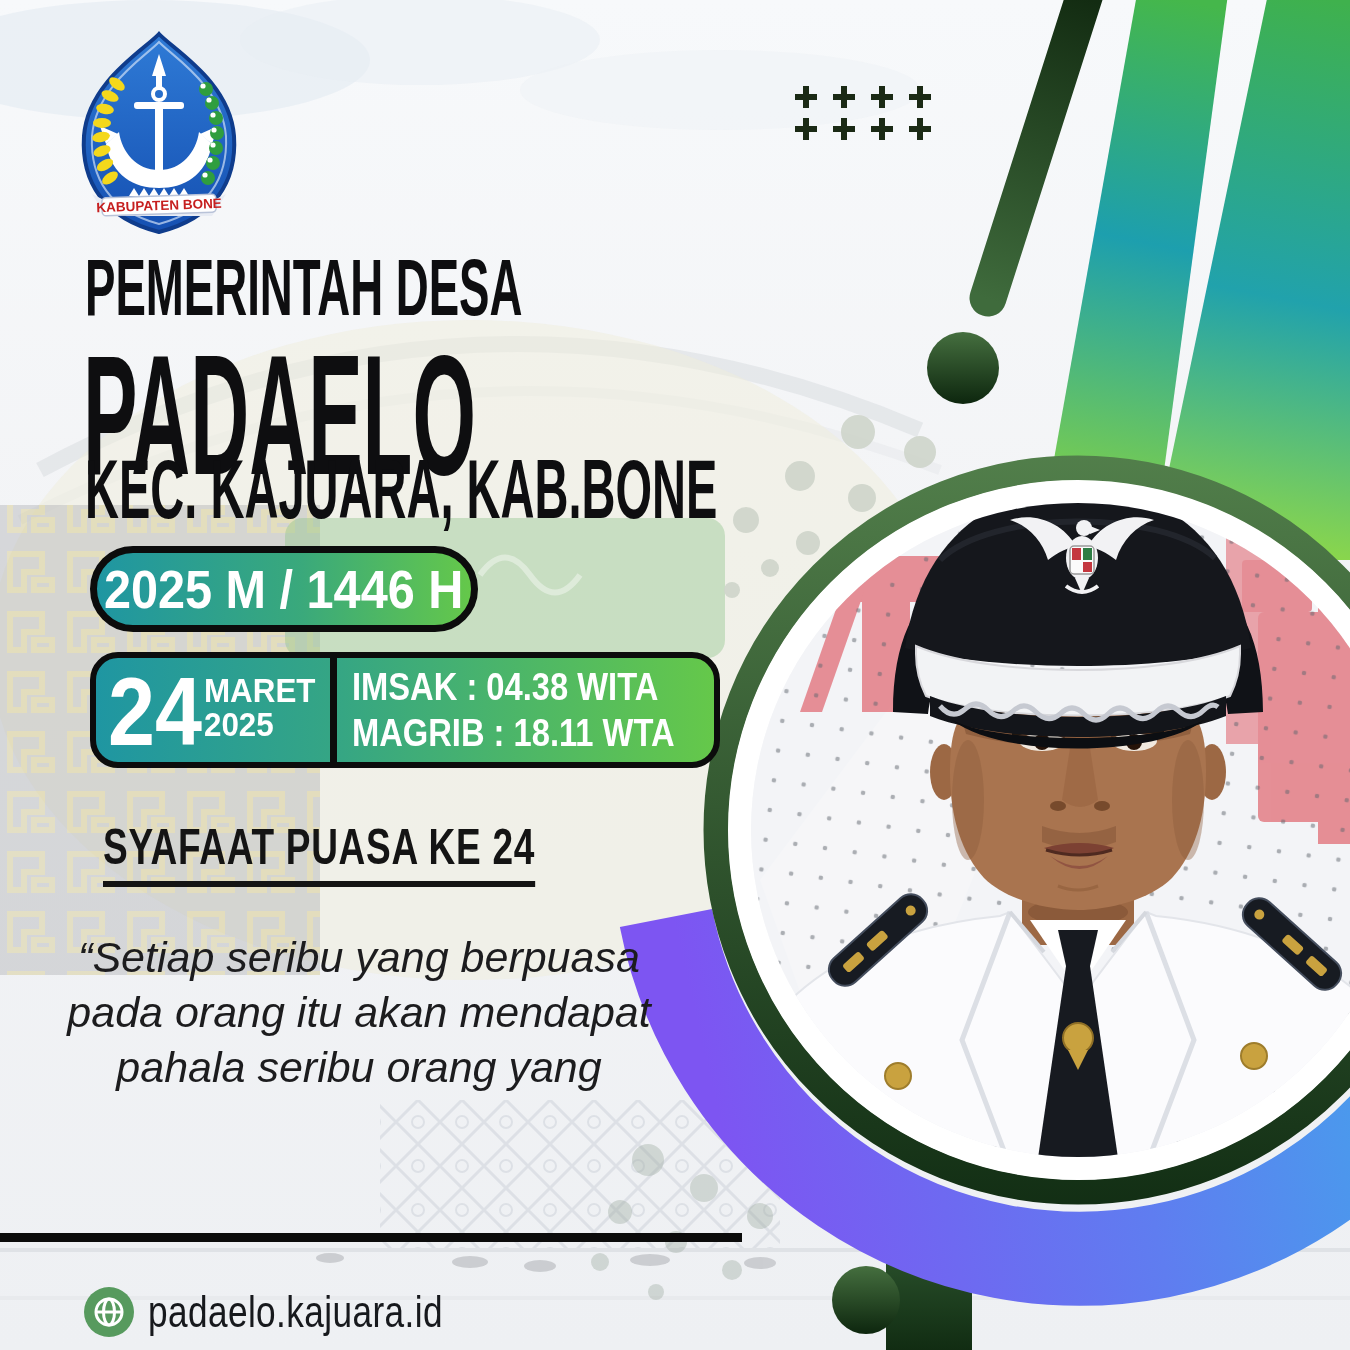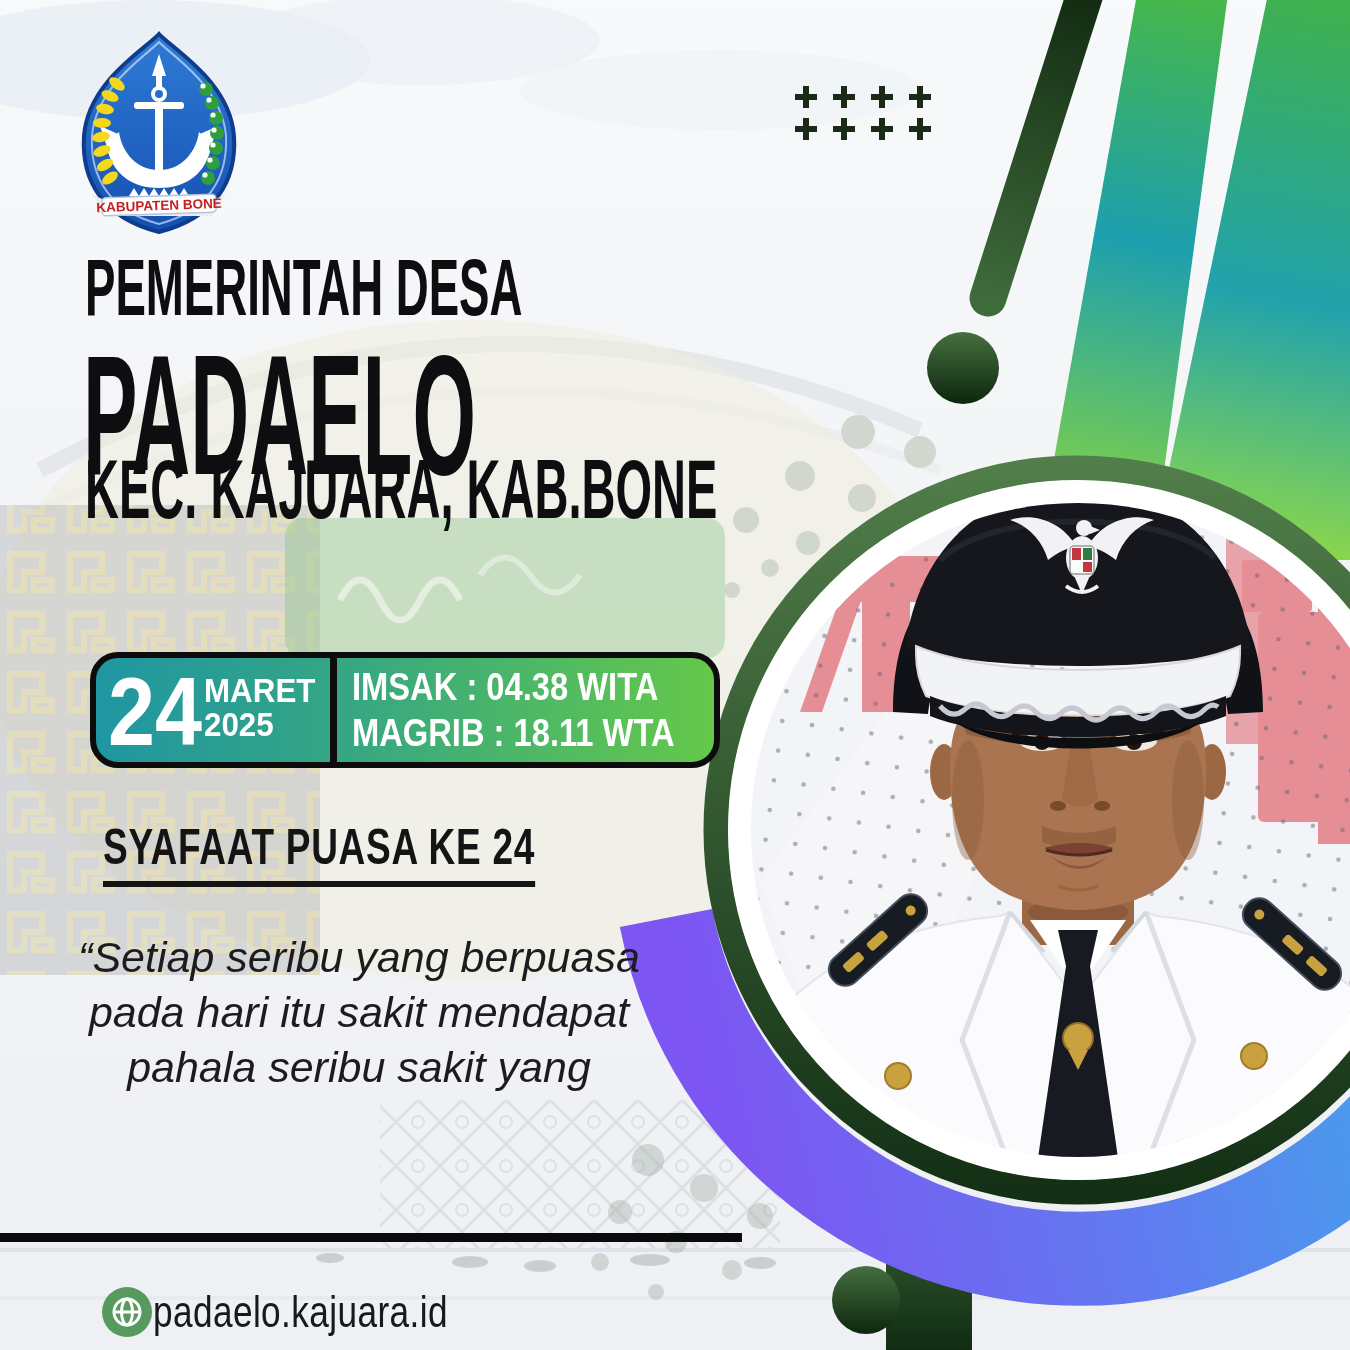--- a/index.html
+++ b/index.html
@@ -42,21 +42,21 @@
   .d-magrib{top:56px;}
   .section-title{
     position:absolute;left:103px;top:818px;font-size:50px;font-weight:bold;color:#141414;
     transform:scaleX(.74);transform-origin:left top;white-space:nowrap;
     border-bottom:6px solid #141414;padding-bottom:5px;letter-spacing:1px;
   }
   .quote{
     position:absolute;left:29px;top:930px;width:660px;text-align:center;
     font-size:43px;font-style:italic;color:#1c1c1e;line-height:1.28;
   }
-  .footer{position:absolute;left:101px;top:1286px;display:flex;align-items:center;}
+  .footer{position:absolute;left:83px;top:1286px;display:flex;align-items:center;gap:13px;}
   .footer .site{font-size:44px;color:#17191d;transform:scaleX(.8);transform-origin:left center;white-space:nowrap;letter-spacing:.5px;}
   .globe-wrap{width:52px;height:52px;flex:0 0 auto;}
   .logo-wrap{position:absolute;left:72px;top:30px;width:175px;height:208px;}
 </style>
 </head>
 <body>
 
 <div class="canvas">
 
   <svg class="abs" style="left:0;top:0;" width="1350" height="1350" viewBox="0 0 1350 1350">
@@ -345,36 +345,39 @@
         <rect x="30" y="166" width="114" height="18" rx="4" fill="#ffffff" stroke="#b9c3d8" stroke-width="1.5" transform="rotate(-2 87 175)"></rect>
         <text x="87" y="180" text-anchor="middle" font-size="13.5" font-weight="bold" fill="#c61f1f" font-family="Liberation Sans, sans-serif" transform="rotate(-2 87 175)">KABUPATEN BONE</text>
       </g>
     </svg>
   </div>
 
   <div id="h-line1" class="h-line">PEMERINTAH DESA</div>
   <div id="h-line2" class="h-line">PADAELO</div>
   <div id="h-line3" class="h-line">KEC. KAJUARA, KAB.BONE</div>
 
+  <div class="pill">
+    <span>2025 M / 1446 H</span>
+  </div>
 
   <div class="datebox">
     <div class="d-day">24</div>
     <div class="d-month">MARET</div>
     <div class="d-year">2025</div>
     <div class="divider"></div>
     <div class="d-imsak">IMSAK : 04.38 WITA</div>
     <div class="d-magrib">MAGRIB : 18.11 WTA</div>
   </div>
 
   <div class="section-title">SYAFAAT PUASA KE 24</div>
 
   <div class="quote">
     <div>“Setiap seribu yang berpuasa</div>
-    <div>pada hari itu sakit mendapat</div>
-    <div>pahala seribu sakit yang</div>
+    <div>pada orang itu akan mendapat</div>
+    <div>pahala seribu orang yang</div>
   </div>
 
   <div class="footer">
     <div class="globe-wrap">
       <svg width="52" height="52" viewBox="0 0 52 52">
         <circle cx="26" cy="26" r="25" fill="#579a5e"></circle>
         <circle cx="26" cy="26" r="13" fill="none" stroke="#ffffff" stroke-width="3"></circle>
         <ellipse cx="26" cy="26" rx="5.5" ry="13" fill="none" stroke="#ffffff" stroke-width="3"></ellipse>
         <line x1="13" y1="26" x2="39" y2="26" stroke="#ffffff" stroke-width="3"></line>
       </svg>

